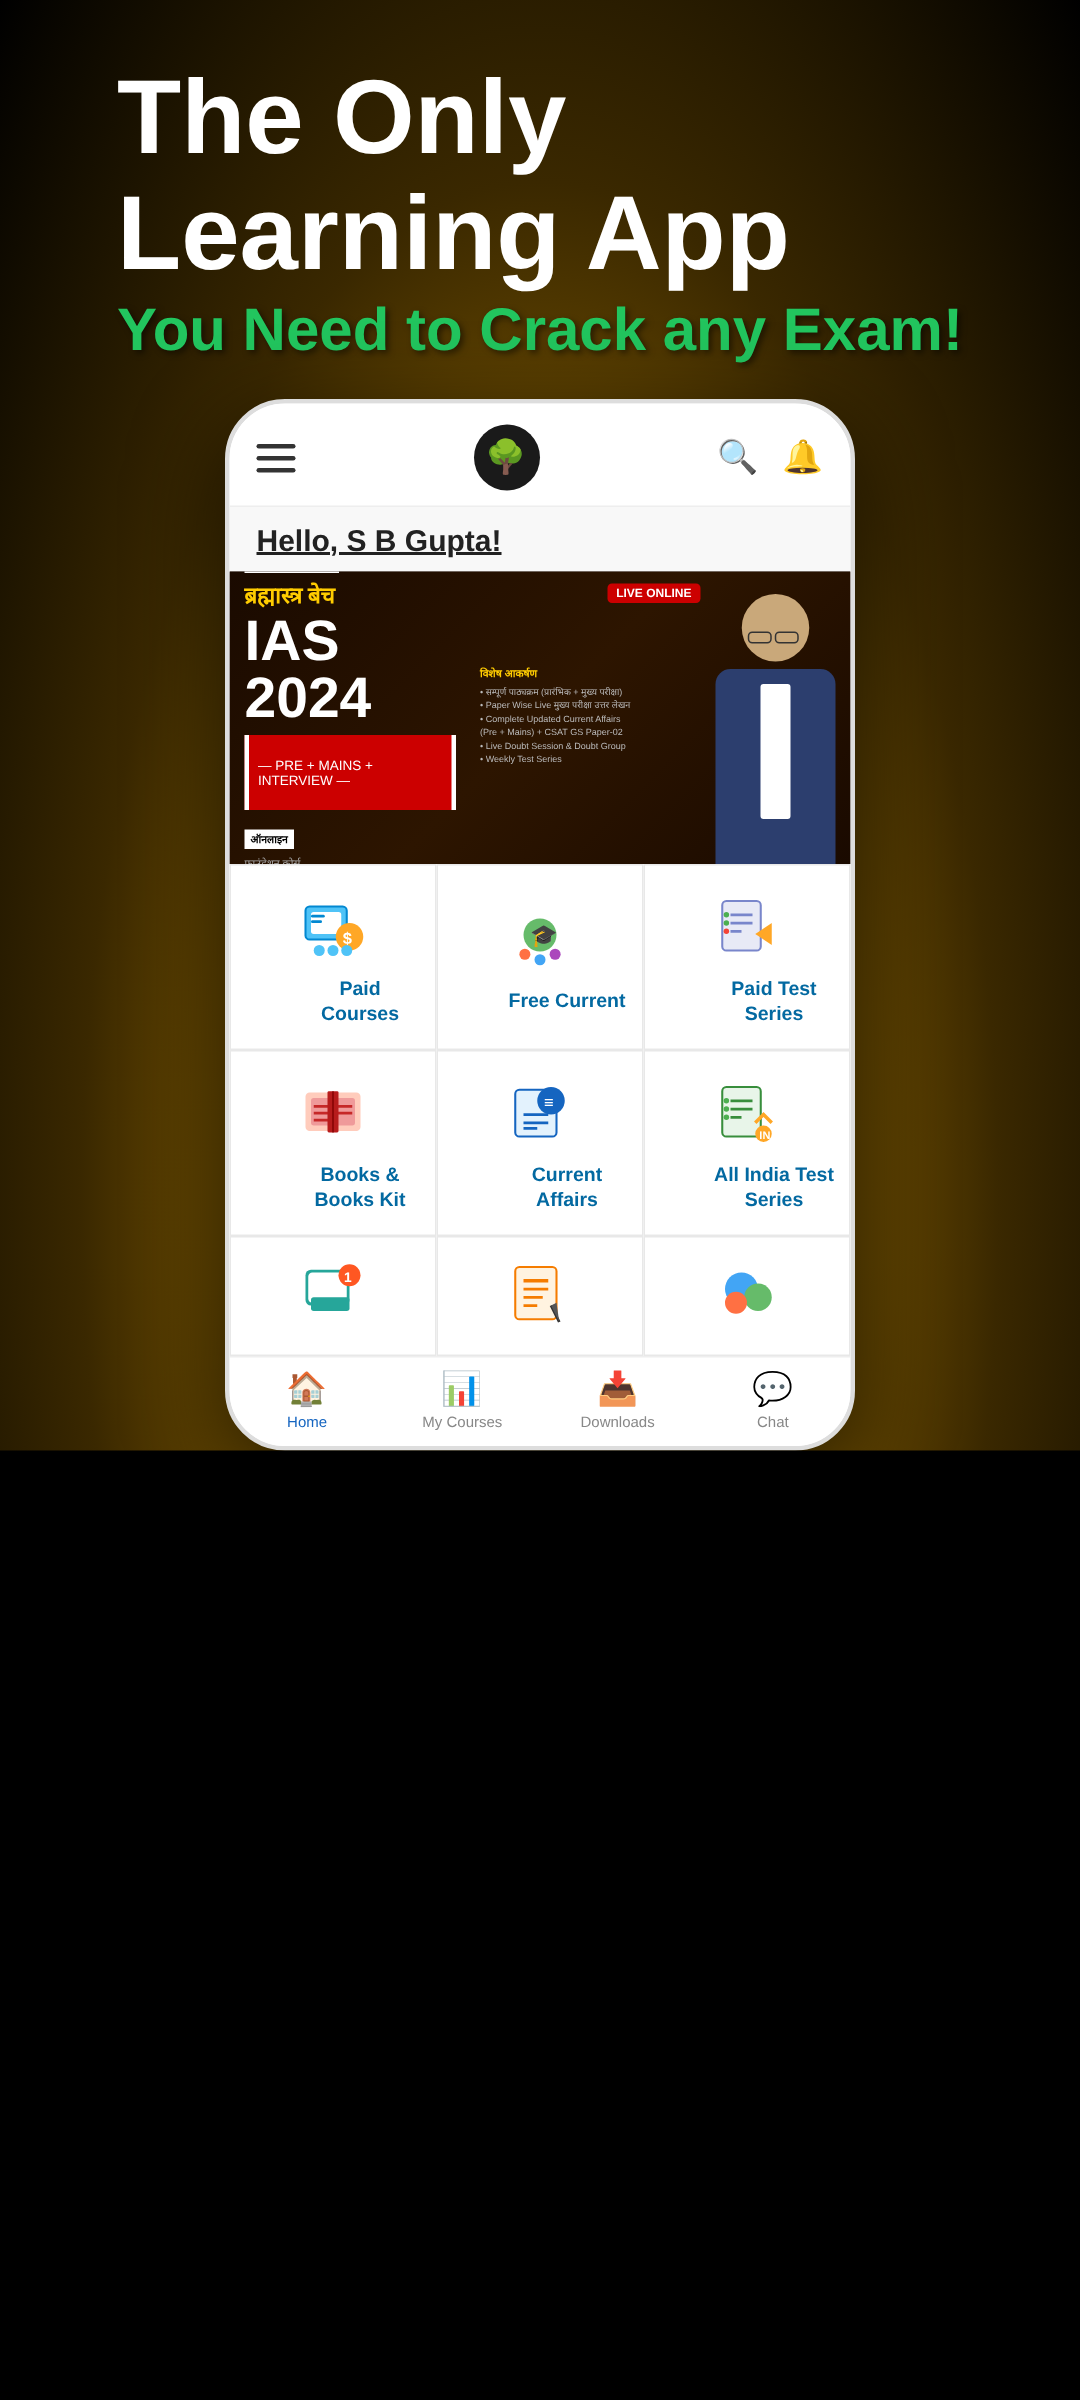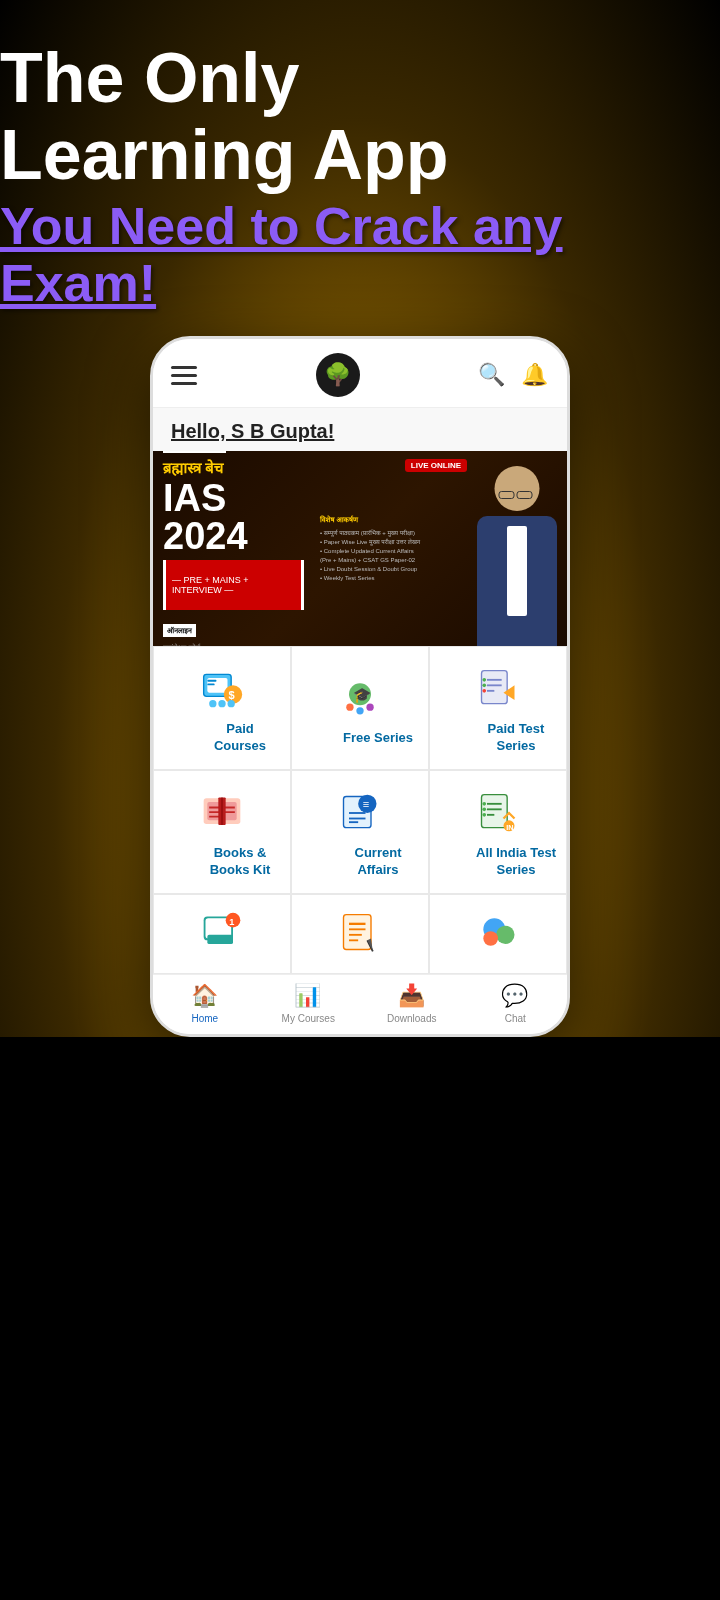--- a/index.html
+++ b/index.html
@@ -46,27 +46,26 @@
       display: block;
     }
 
     .header-text .line2 {
       font-size: 70px;
       font-weight: 900;
       display: block;
     }
 
     .header-text .line3 {
-      font-size: 52px;
+      font-size: 40px;
       font-weight: 900;
       display: block;
       margin-top: 4px;
-      color: #8b5cf6;
+      color: #22c55e;
       text-shadow: 2px 2px 4px rgba(0,0,0,0.5);
-      text-decoration: underline;
     }
 
     
     .phone-mockup {
       width: 420px;
       background: #fff;
       border-radius: 40px;
       margin-top: 24px;
       overflow: hidden;
       box-shadow: 0 20px 60px rgba(0,0,0,0.7);
@@ -402,21 +401,21 @@
         <div class="menu-icon">
           <svg class="icon-svg" viewBox="0 0 52 48" fill="none" xmlns="http://www.w3.org/2000/svg">
             <circle cx="26" cy="20" r="12" fill="#66bb6a"></circle>
             <text x="19" y="26" font-size="16" fill="#fff" font-weight="bold">🎓</text>
             <circle cx="15" cy="34" r="4" fill="#ff7043"></circle>
             <circle cx="26" cy="38" r="4" fill="#42a5f5"></circle>
             <circle cx="37" cy="34" r="4" fill="#ab47bc"></circle>
           </svg>
         </div>
         <div class="menu-label">Free
-Series</div>
+Current</div>
       </div>
 
       <div class="menu-item">
         <div class="menu-icon">
           <svg class="icon-svg" viewBox="0 0 52 48" fill="none" xmlns="http://www.w3.org/2000/svg">
             <rect x="8" y="4" width="28" height="36" rx="3" fill="#e8eaf6" stroke="#7986cb" stroke-width="1.5"></rect>
             <line x1="14" y1="14" x2="30" y2="14" stroke="#7986cb" stroke-width="2"></line>
             <line x1="14" y1="20" x2="30" y2="20" stroke="#7986cb" stroke-width="2"></line>
             <line x1="14" y1="26" x2="22" y2="26" stroke="#7986cb" stroke-width="2"></line>
             <circle cx="11" cy="14" r="2" fill="#4caf50"></circle>

